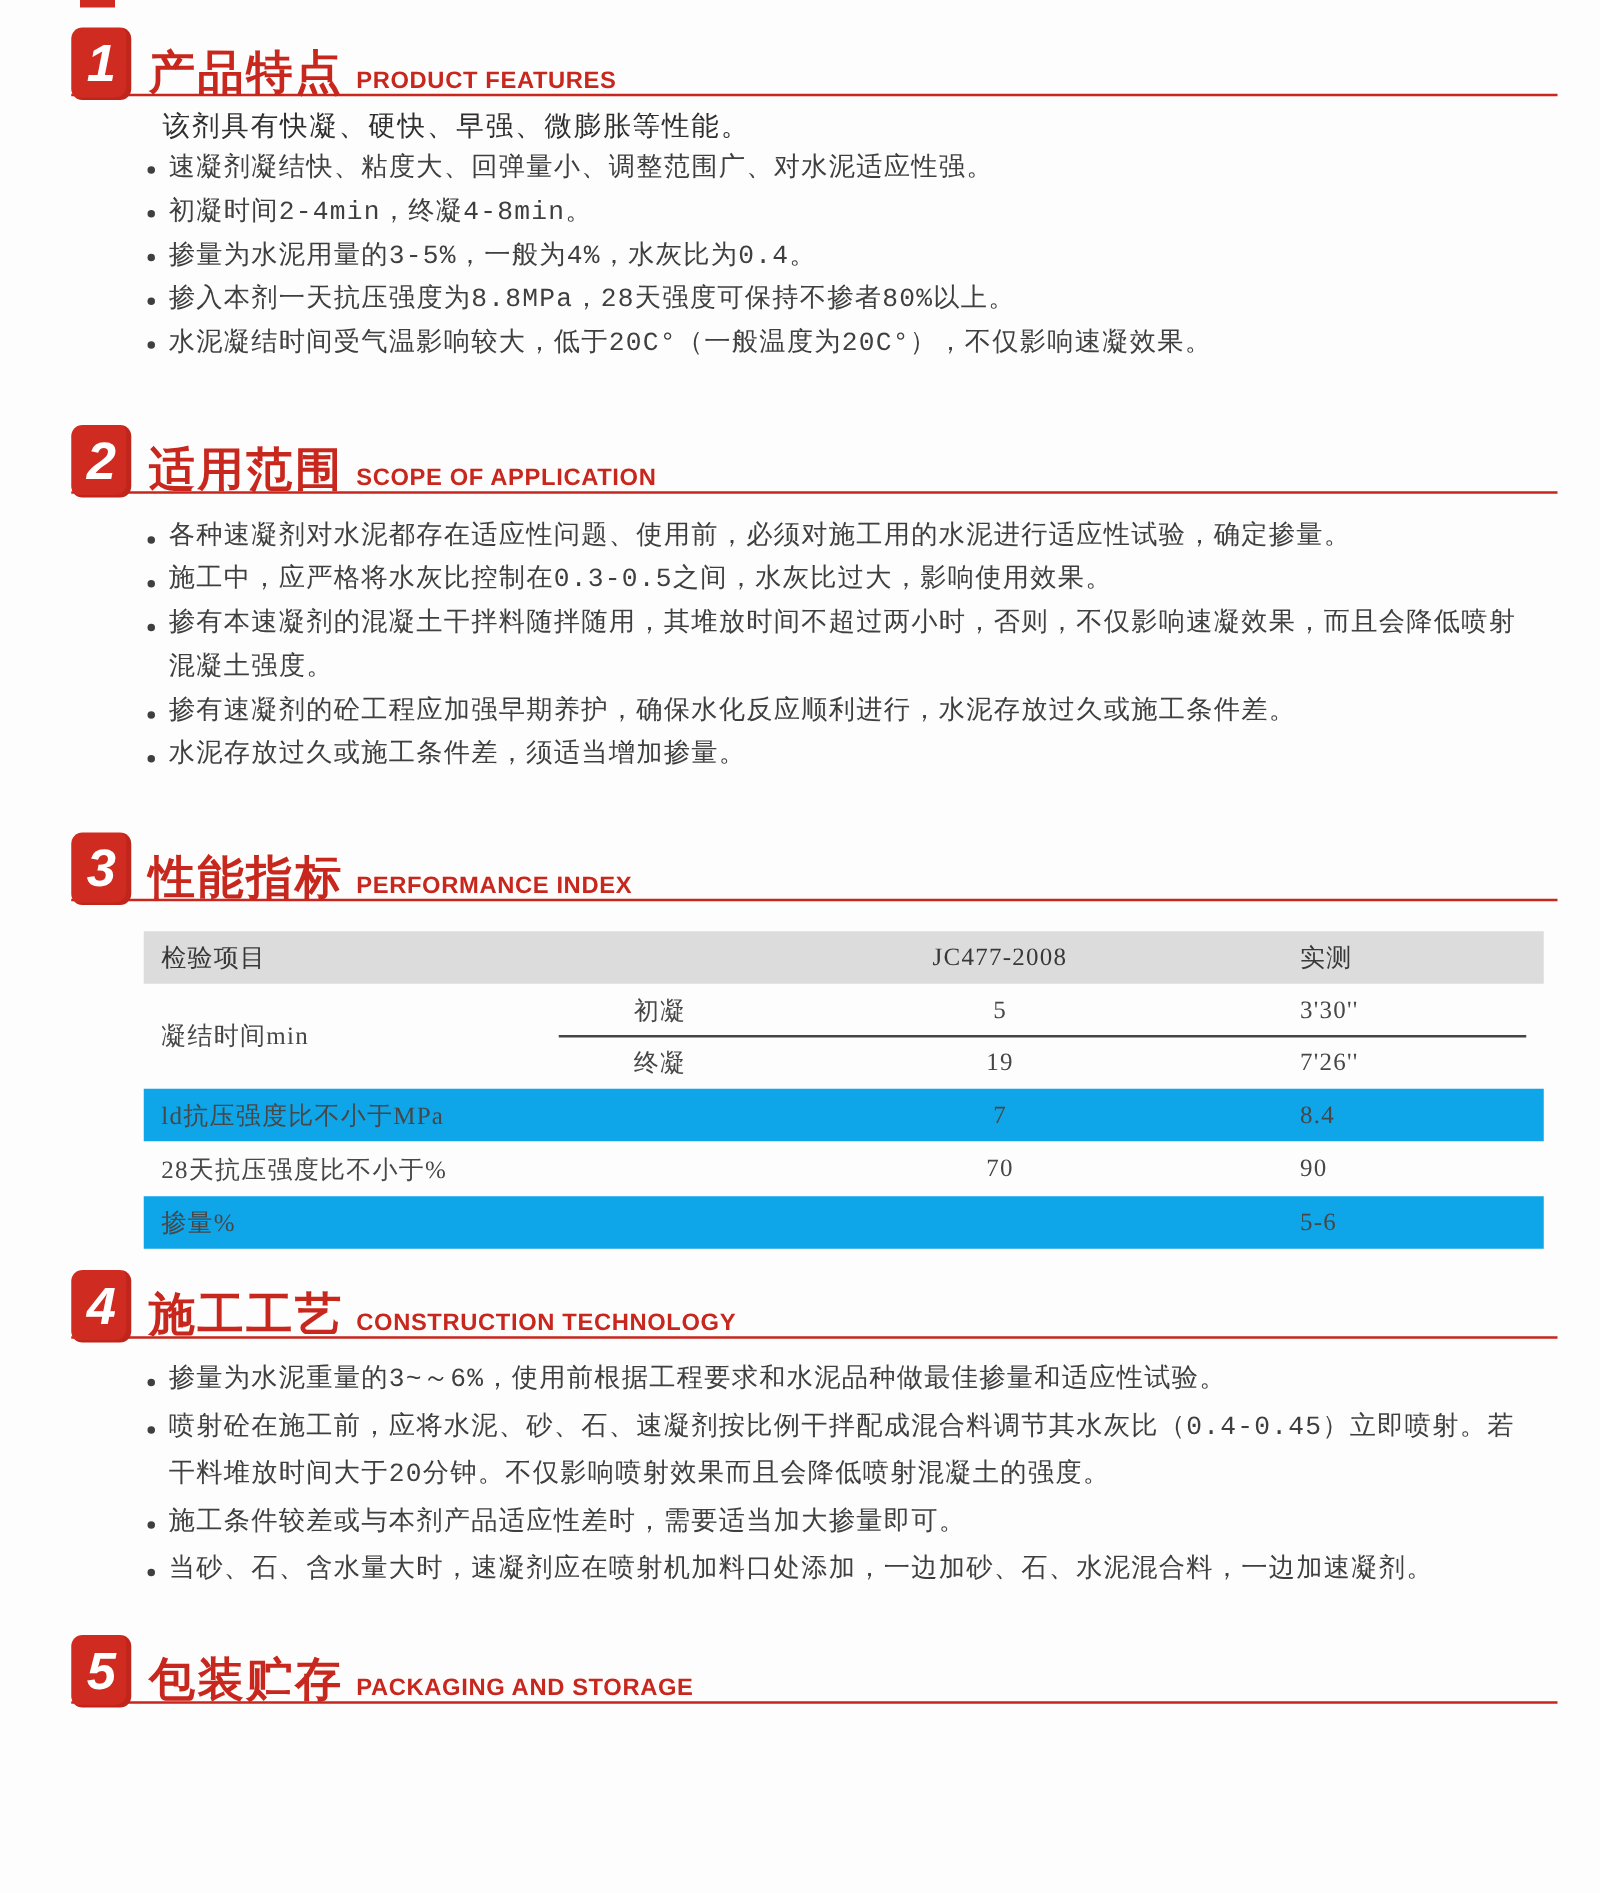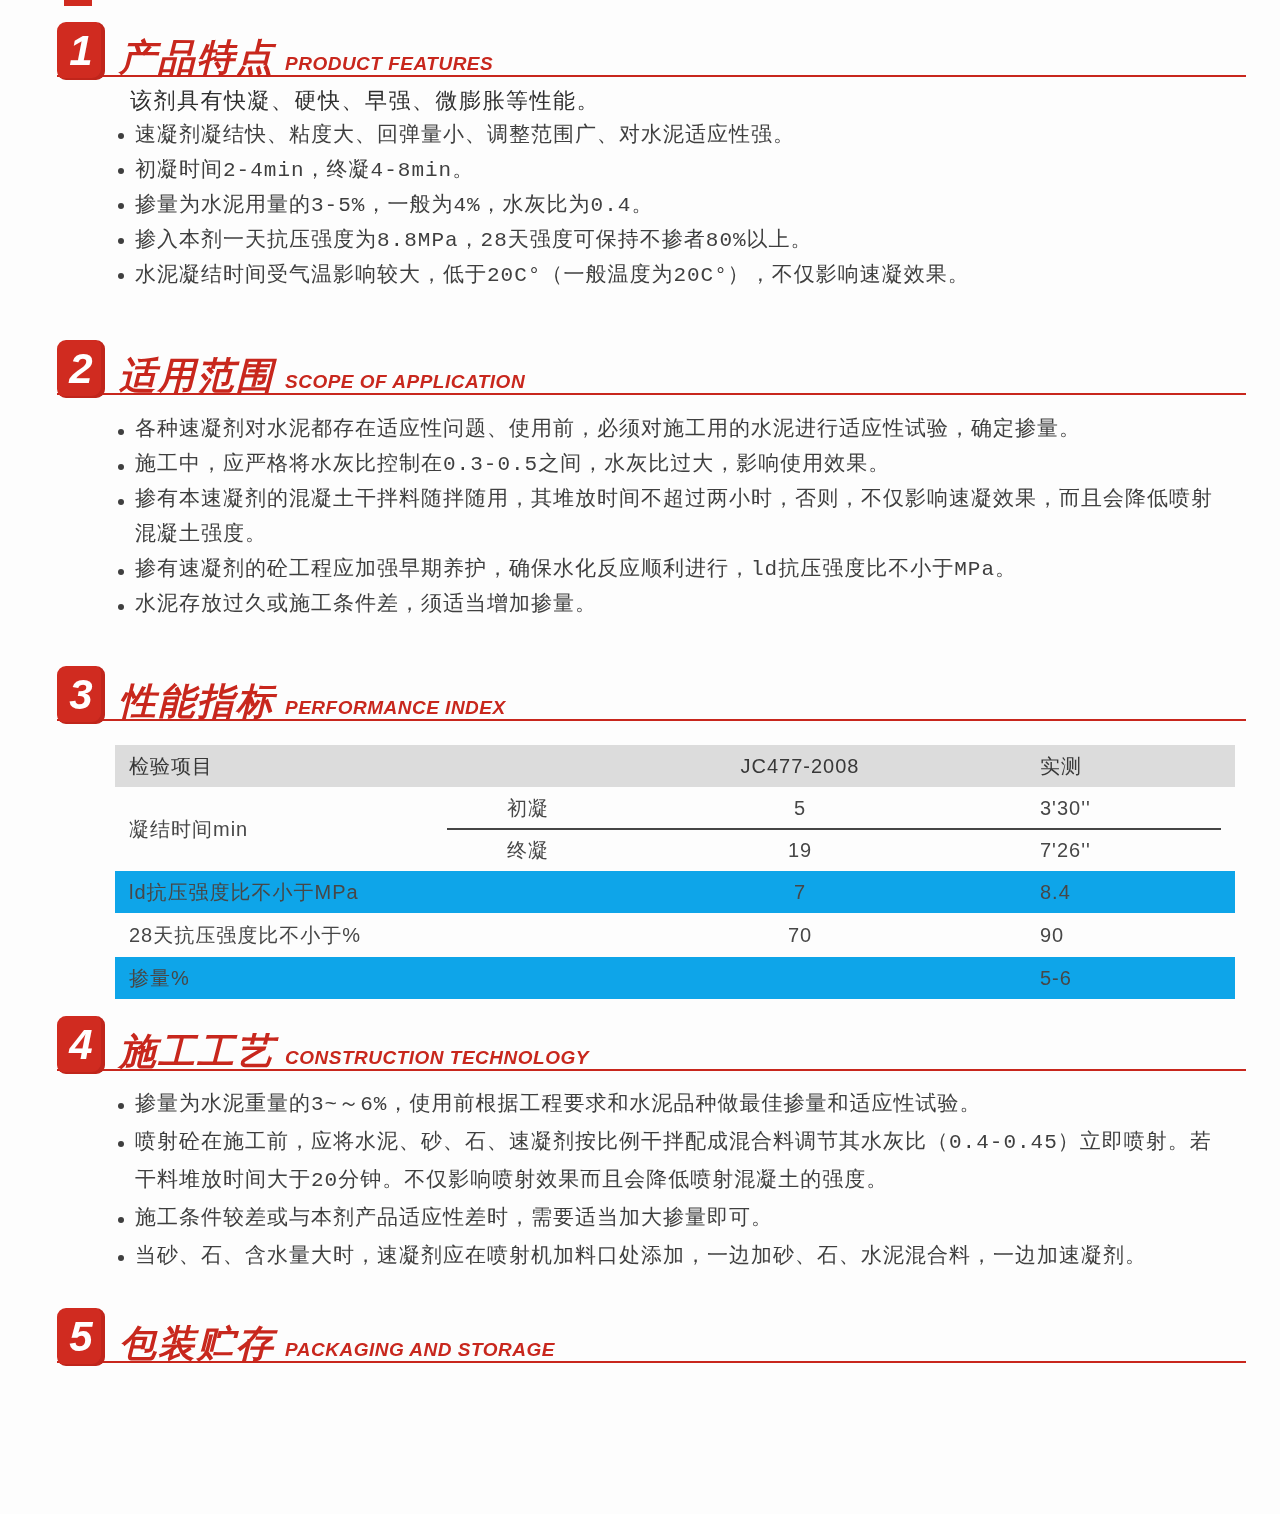--- a/index.html
+++ b/index.html
@@ -14,37 +14,37 @@
   
   .sec-header{position:absolute;left:57px;right:34px;height:58px;}
   .sec-rule{position:absolute;left:0;right:0;bottom:3px;height:2px;background:#c8271d;z-index:1;}
   .badge{
     position:absolute;left:0;bottom:0;width:48px;height:58px;
     background:#d02b20;border-radius:9px;z-index:2;
     display:flex;align-items:center;justify-content:center;
     color:#ffffff;font-size:42px;font-weight:bold;font-style:italic;
     box-shadow:inset -4px -2px 0 rgba(120,10,5,.18);
   }
-  .titles{position:absolute;left:62px;bottom:4px;display:flex;align-items:baseline;z-index:2;font-style:italic;}
+  .titles{position:absolute;left:62px;bottom:4px;display:flex;align-items:baseline;z-index:2;}
   .title-zh{font-size:37px;font-weight:bold;color:#c8271d;letter-spacing:2px;line-height:1;}
   .title-en{font-size:19px;font-weight:600;color:#c8271d;margin-left:10px;letter-spacing:.5px;line-height:1;}
 
   
   .intro{position:absolute;left:130px;top:86px;font-size:22px;font-weight:normal;color:#2f2f2f;letter-spacing:1.5px;}
   ul.bullets{position:absolute;left:115px;right:48px;margin:0;padding:0;list-style:none;font-size:21px;letter-spacing:1px;}
   ul.bullets li{position:relative;padding-left:20px;font-family:Liberation Mono, monospace;}
   ul.bullets li::before{
     content:"";position:absolute;left:3px;top:50%;margin-top:-3px;
     width:6px;height:6px;border-radius:50%;background:#3f3f3f;
   }
   ul.bullets.multiline li::before{top:17px;margin-top:0;}
   ol.plain{position:absolute;left:113px;right:48px;margin:0;padding:0;list-style:none;font-size:21px;letter-spacing:1px;}
 
   
-  .ptable{position:absolute;left:115px;top:745px;width:1120px;font-size:20px;color:#474747;letter-spacing:1px;}
+  .ptable{position:absolute;left:115px;top:745px;width:1120px;font-size:20px;color:#474747;letter-spacing:1px;font-family:Liberation Serif, serif;}
   .trow{display:grid;grid-template-columns:330px 205px 300px 285px;align-items:center;}
   .c1{padding-left:14px;}
   .c2{padding-left:62px;}
   .c3{text-align:center;}
   .c4{padding-left:90px;}
   .thead{height:42px;background:#dcdcdc;color:#383838;}
   .tsetting{position:relative;height:84px;background:transparent;}
   .tsetting .setting-label{position:absolute;left:14px;top:50%;transform:translateY(-50%);}
   .sub-row{position:absolute;left:0;right:0;height:42px;display:grid;grid-template-columns:330px 205px 300px 285px;align-items:center;}
   .sub-row.r1{top:0;}
@@ -86,21 +86,21 @@
     </div>
     <div class="titles">
       <span class="title-zh">适用范围</span>
       <span class="title-en">SCOPE OF APPLICATION</span>
     </div>
   </div>
   <ul class="bullets multiline" style="top:412px;line-height:35px;">
     <li><span>各种速凝剂对水泥都存在适应性问题、使用前，必须对施工用的水泥进行适应性试验，确定掺量。</span></li>
     <li><span>施工中，应严格将水灰比控制在0.3-0.5之间，水灰比过大，影响使用效果。</span></li>
     <li><span>掺有本速凝剂的混凝土干拌料随拌随用，其堆放时间不超过两小时，否则，不仅影响速凝效果，而且会降低喷射混凝土强度。</span></li>
-    <li><span>掺有速凝剂的砼工程应加强早期养护，确保水化反应顺利进行，ld抗压强度比不小于MPa。</span></li>
+    <li><span>掺有速凝剂的砼工程应加强早期养护，确保水化反应顺利进行，水泥存放过久或施工条件差。</span></li>
     <li><span>水泥存放过久或施工条件差，须适当增加掺量。</span></li>
   </ul>
 
   <div class="sec-header" style="top:666px;">
     <div class="sec-rule"></div>
     <div class="badge">
       <span>3</span>
     </div>
     <div class="titles">
       <span class="title-zh">性能指标</span>

